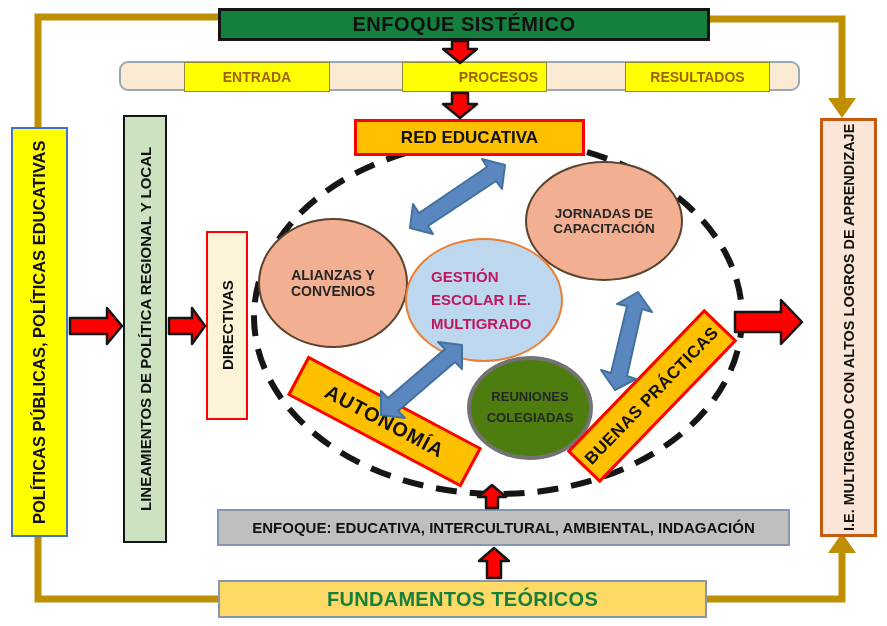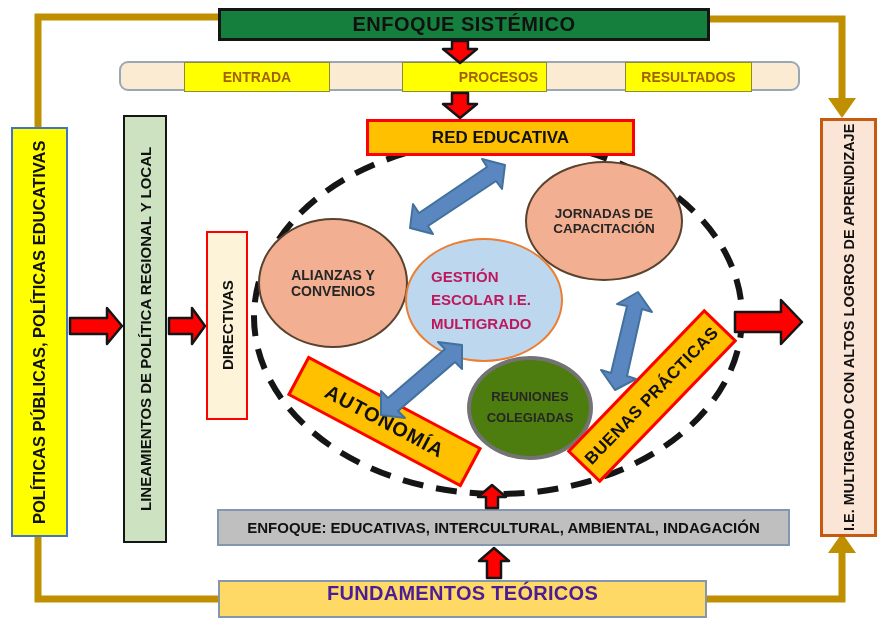--- a/index.html
+++ b/index.html
@@ -22,21 +22,21 @@
   .process-bar{
     left:119px;top:61px;width:681px;height:30px;
     background:#FAEBD2;border:2px solid #9aa7b5;border-radius:9px;
   }
   .stage{
     position:absolute;top:-1px;height:30px;background:#FFFF00;
     border:1.5px solid #8a8a3a;display:flex;align-items:center;justify-content:center;
     font-weight:bold;font-size:14px;color:#a16207;box-sizing:border-box;
   }
   .red-educativa{
-    left:366px;top:119px;width:269px;height:37px;
+    left:354px;top:119px;width:231px;height:37px;
     background:#FFC000;border:3px solid #FE0000;
     display:flex;align-items:center;justify-content:center;
     font-weight:bold;font-size:17px;color:#111;
   }
   .vbox{
     writing-mode:vertical-rl;transform:rotate(180deg);
     display:flex;align-items:center;justify-content:center;
     text-align:center;font-weight:bold;color:#111;
   }
   .politicas{
@@ -93,22 +93,22 @@
   }
   .enfoque-gray{
     left:217px;top:509px;width:573px;height:37px;
     background:#BFBFBF;border:2px solid #8496B0;
     display:flex;align-items:center;justify-content:center;
     font-weight:bold;font-size:15px;color:#111;
   }
   .fundamentos{
     left:218px;top:580px;width:489px;height:38px;
     background:#FFD966;border:2.5px solid #8496B0;
-    display:flex;align-items:flex-start;justify-content:center;
-    font-weight:bold;font-size:20px;color:#4c1d95;letter-spacing:.3px;
+    display:flex;align-items:center;justify-content:center;
+    font-weight:bold;font-size:20px;color:#15803d;letter-spacing:.3px;
   }
 </style>
 </head>
 <body>
 
 <div id="stage">
 
   <svg class="layer" id="layer-under" viewBox="0 0 887 626">
     <g stroke="#BF8F00" stroke-width="7" fill="none">
       <polyline points="218,17 38,17 38,130"></polyline>
@@ -125,21 +125,21 @@
     <span>ENFOQUE SISTÉMICO</span>
   </div>
 
   <div class="abs node process-bar">
     <div class="stage" style="left:63px;width:146px;">
       <span>ENTRADA</span>
     </div>
     <div class="stage" style="left:281px;width:145px;padding-left:48px;">
       <span>PROCESOS</span>
     </div>
-    <div class="stage" style="left:504px;width:127px;text-align:right;">
+    <div class="stage" style="left:504px;width:145px;text-align:right;">
       <span>RESULTADOS</span>
     </div>
   </div>
 
   <div class="abs node red-educativa">
     <span>RED EDUCATIVA</span>
   </div>
 
   <div class="abs node vbox politicas">
     <span>POLÍTICAS PÚBLICAS, POLÍTICAS EDUCATIVAS</span>
@@ -177,21 +177,21 @@
 
   <div class="abs node tilted autonomia">
     <span>AUTONOMÍA</span>
   </div>
 
   <div class="abs node tilted buenas">
     <span>BUENAS PRÁCTICAS</span>
   </div>
 
   <div class="abs node enfoque-gray">
-    <span>ENFOQUE: EDUCATIVAS, INTERCULTURAL, AMBIENTAL, INDAGACIÓN</span>
+    <span>ENFOQUE: EDUCATIVA, INTERCULTURAL, AMBIENTAL, INDAGACIÓN</span>
   </div>
 
   <div class="abs node fundamentos">
     <span>FUNDAMENTOS TEÓRICOS</span>
   </div>
 
   <svg class="layer" id="layer-arrows" viewBox="0 0 887 626">
     <g fill="#FE0000" stroke="#151515" stroke-width="2.5" stroke-linejoin="round">
       <polygon points="452,41 468,41 468,49 477,49 460,63 443,49 452,49"></polygon>
       <polygon points="452,93 468,93 468,104 477,104 460,118 443,104 452,104"></polygon>

